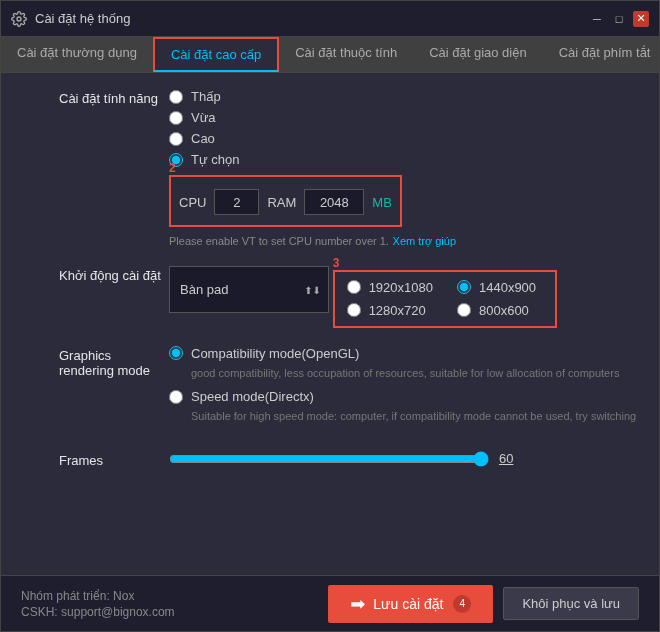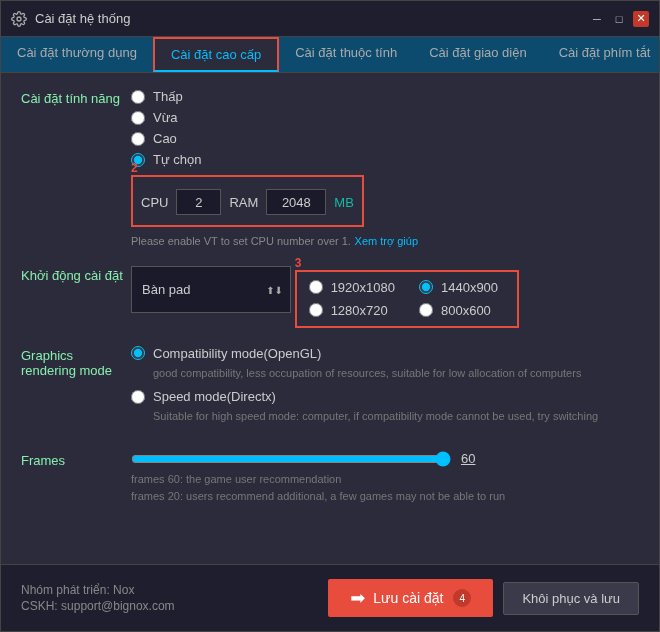--- a/index.html
+++ b/index.html
@@ -50,21 +50,21 @@
       border-radius: 2px;
       font-size: 11px;
       display: flex;
       align-items: center;
       justify-content: center;
       color: #ccc;
       background: transparent;
     }
     .title-btn.close { color: #fff; background: #c0392b; }
     .tab-bar {
-      background: #0c4a6e;
+      background: #404040;
       display: flex;
       border-bottom: 1px solid #444;
     }
     .tab {
       padding: 8px 16px;
       font-size: 13px;
       color: #aaa;
       cursor: pointer;
       border-bottom: 2px solid transparent;
       white-space: nowrap;
@@ -80,23 +80,24 @@
       overflow-y: auto;
     }
     .section {
       display: flex;
       margin-bottom: 18px;
       align-items: flex-start;
     }
     .section-label {
       width: 110px;
       min-width: 110px;
-      color: #86efac;
+      color: #e5e5e5;
       font-size: 13px;
       padding-top: 2px;
+      margin-left: 38px;
     }
     .section-content {
       flex: 1;
     }
     .radio-group {
       display: flex;
       flex-direction: column;
       gap: 6px;
     }
     .radio-row {
@@ -211,21 +212,21 @@
     .frames-note {
       color: #777;
       font-size: 11px;
       margin-top: 4px;
       margin-left: 0;
       line-height: 1.6;
     }
     
     .bottom-bar {
       background: #1e1e2e;
-      height: 67px;
+      height: 56px;
       display: flex;
       align-items: center;
       padding: 0 20px;
       justify-content: space-between;
       border-top: 1px solid #444;
     }
     .bottom-info {
       display: flex;
       flex-direction: column;
       gap: 2px;
@@ -382,24 +383,20 @@
       </div>
     </div>
 
     <div class="section">
       <div class="section-label">Frames</div>
       <div class="section-content">
         <div class="frames-row">
           <input type="range" class="frames-slider" min="20" max="60" value="60" style="">
           <span class="frames-value">60</span>
         </div>
-        <div class="frames-note">
-          <span>frames 60: the game user recommendation</span><br>
-          <span>frames 20: users recommend additional, a few games may not be able to run</span>
-        </div>
       </div>
     </div>
 
   </div>
 
   <div class="bottom-bar">
     <div class="bottom-info">
       <span class="bottom-info-text">
         <span>Nhóm phát triển: </span><span>Nox</span>
       </span>

